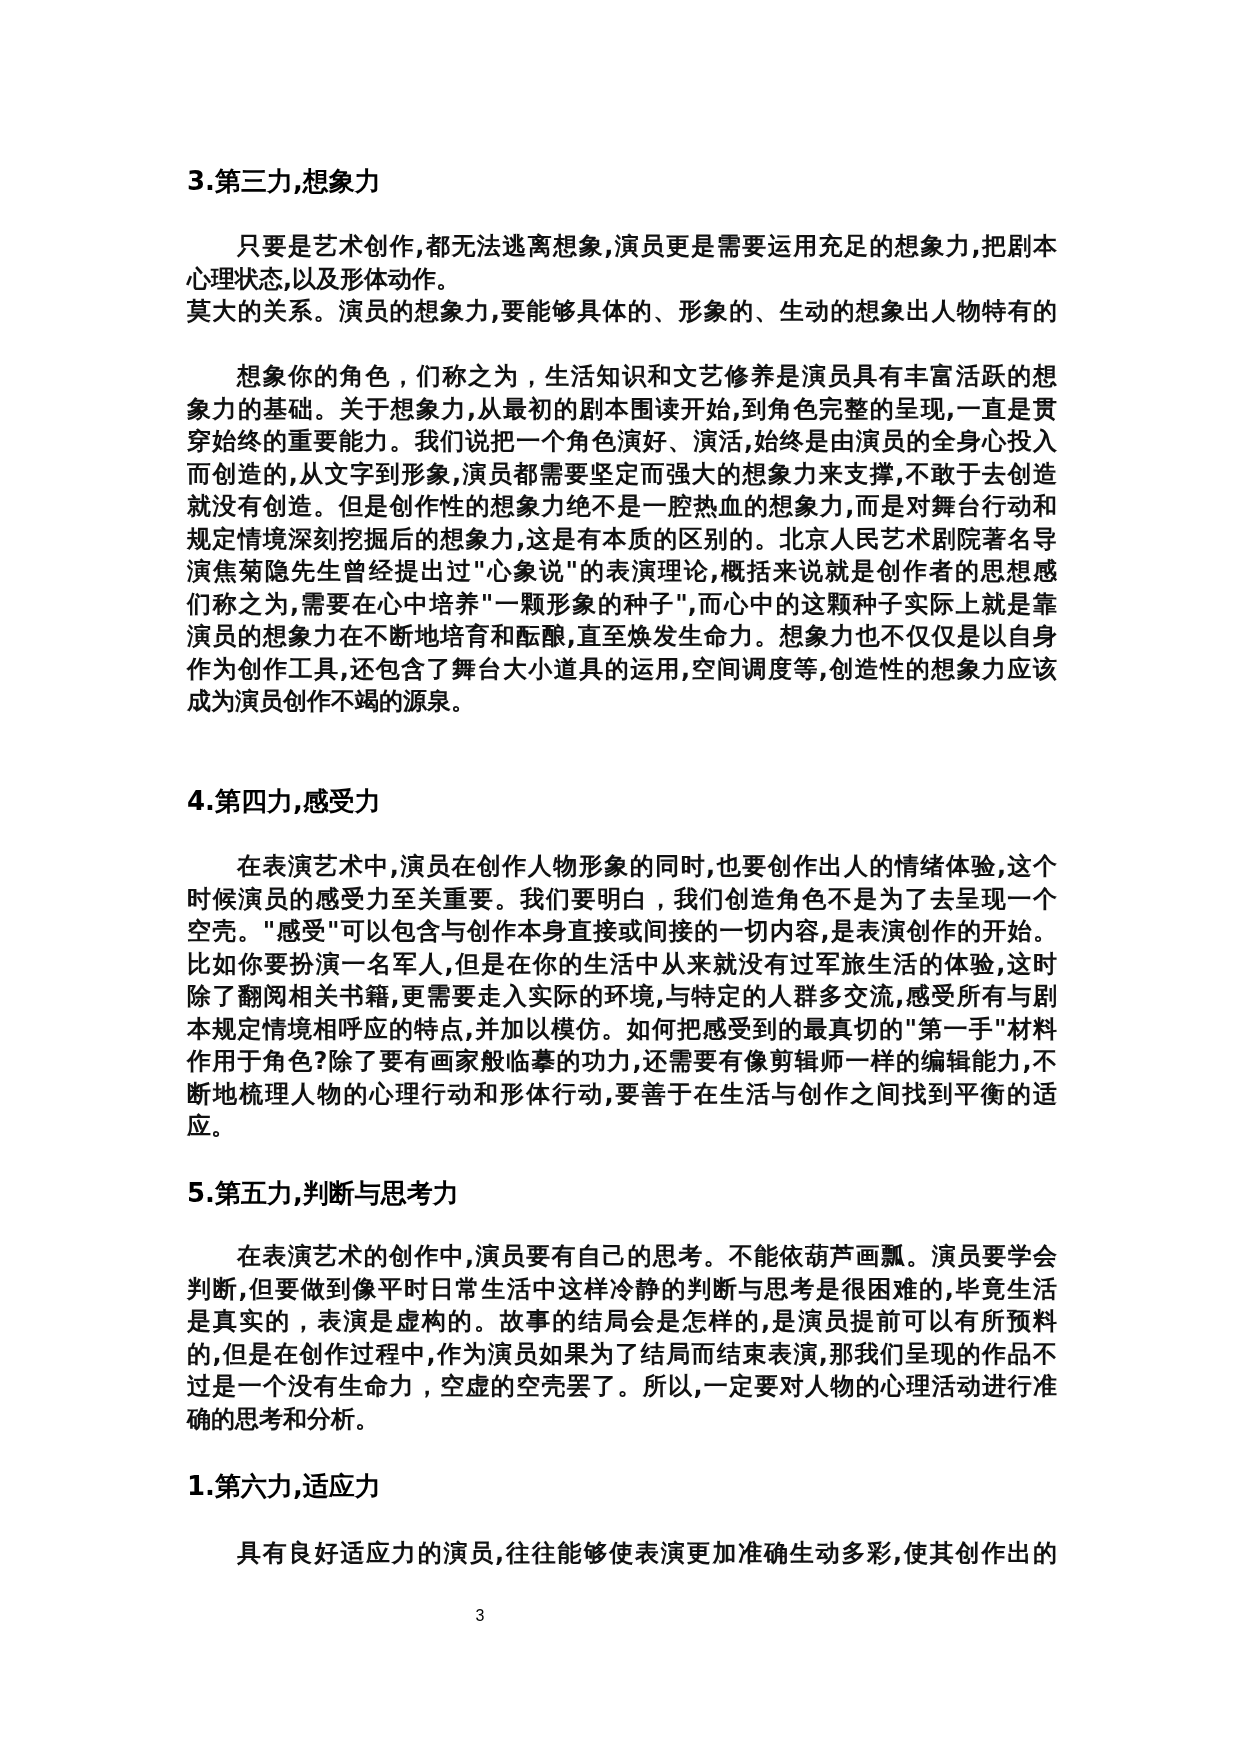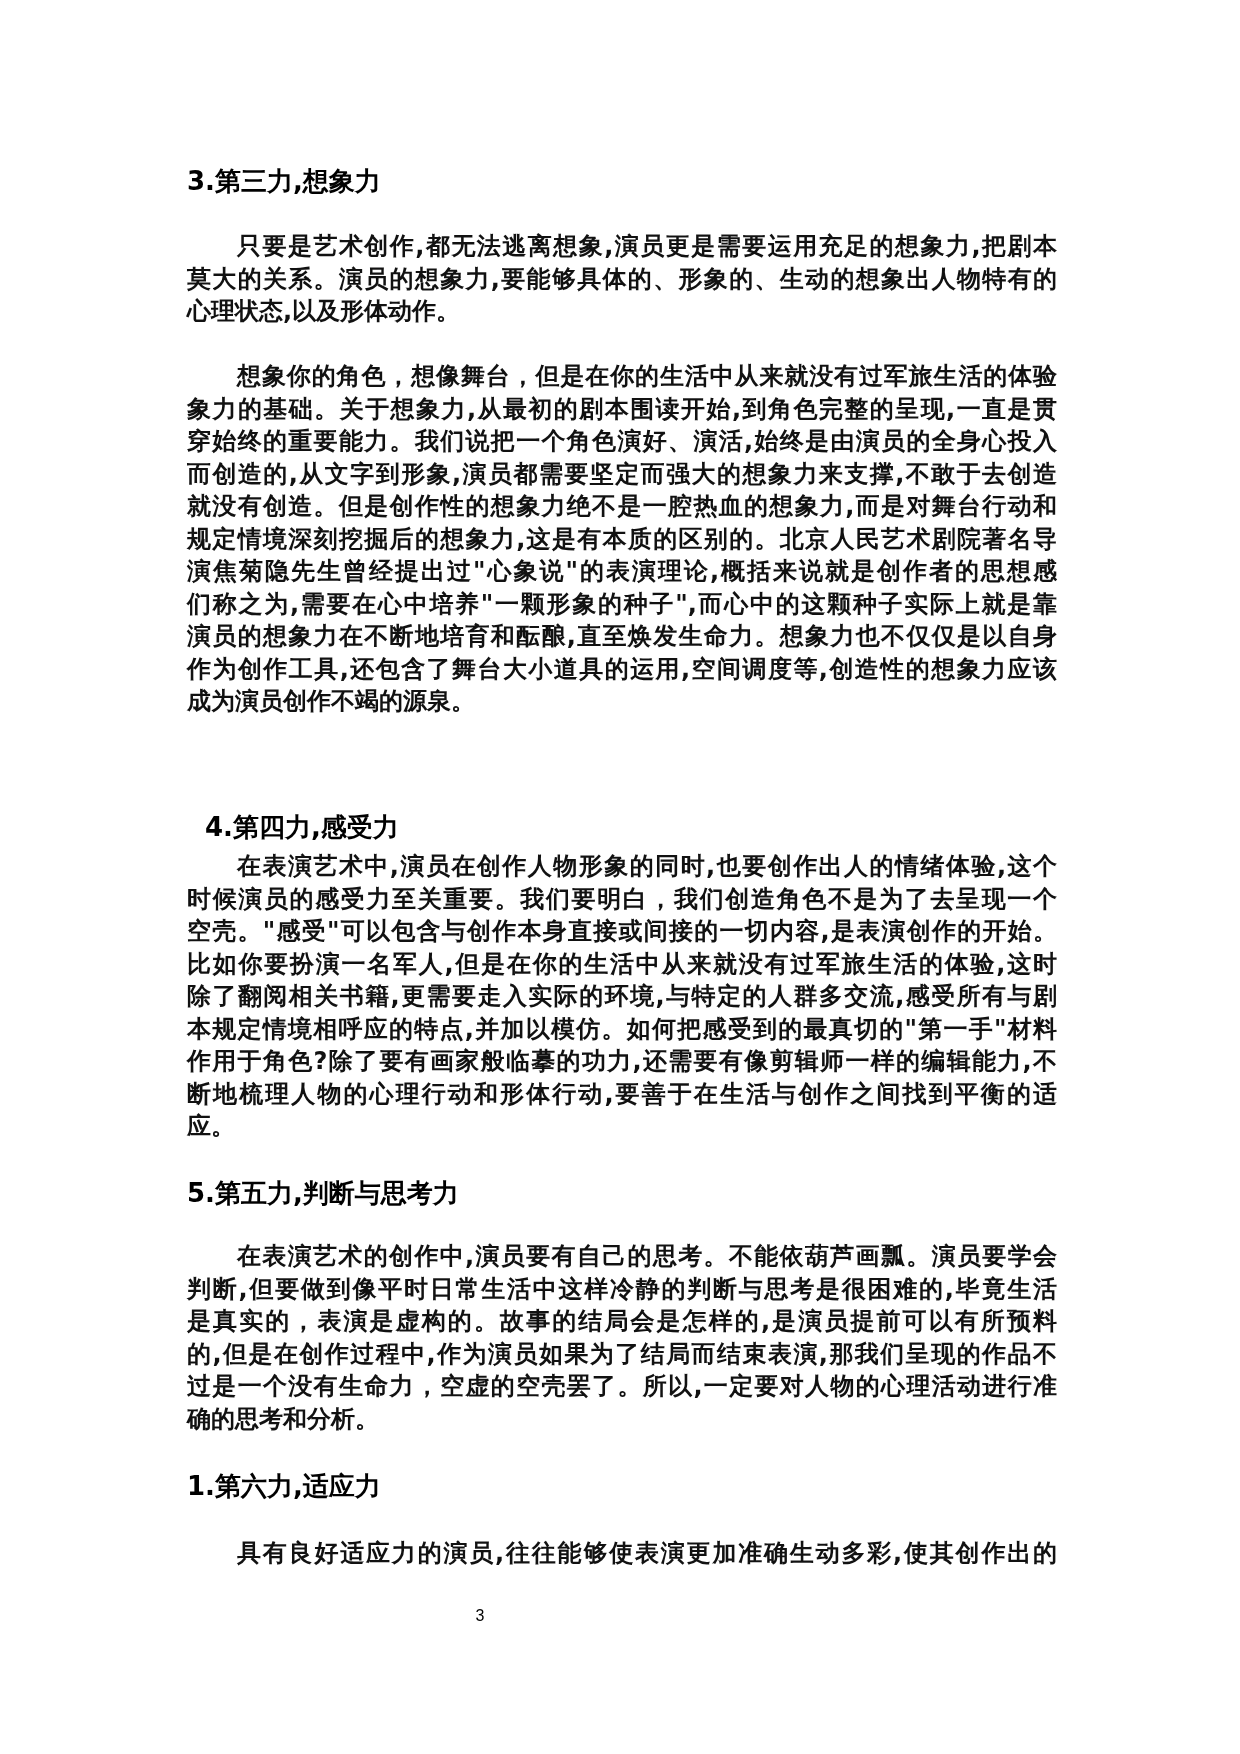--- a/index.html
+++ b/index.html
@@ -68,38 +68,38 @@
 </head>
 <body>
 
 <div class="page">
 
   <div class="content" style="top:163px;">
     <h2 class="heading">3.第三力,想象力</h2>
   </div>
   <div class="content" style="top:230px;">
     <span class="line indent">只要是艺术创作,都无法逃离想象,演员更是需要运用充足的想象力,把剧本</span>
+    <span class="line last">心理状态,以及形体动作。</span>
     <span class="line">莫大的关系。演员的想象力,要能够具体的、形象的、生动的想象出人物特有的</span>
-    <span class="line last">心理状态,以及形体动作。</span>
   </div>
   <div class="content" style="top:360px;">
-    <span class="line indent">想象你的角色，想像舞台，但是在你的生活中从来就没有过军旅生活的体验</span>
+    <span class="line indent">想象你的角色，们称之为，生活知识和文艺修养是演员具有丰富活跃的想</span>
     <span class="line">象力的基础。关于想象力,从最初的剧本围读开始,到角色完整的呈现,一直是贯</span>
     <span class="line">穿始终的重要能力。我们说把一个角色演好、演活,始终是由演员的全身心投入</span>
     <span class="line">而创造的,从文字到形象,演员都需要坚定而强大的想象力来支撑,不敢于去创造</span>
     <span class="line">就没有创造。但是创作性的想象力绝不是一腔热血的想象力,而是对舞台行动和</span>
     <span class="line">规定情境深刻挖掘后的想象力,这是有本质的区别的。北京人民艺术剧院著名导</span>
     <span class="line">演焦菊隐先生曾经提出过"心象说"的表演理论,概括来说就是创作者的思想感</span>
     <span class="line">们称之为,需要在心中培养"一颗形象的种子",而心中的这颗种子实际上就是靠</span>
     <span class="line">演员的想象力在不断地培育和酝酿,直至焕发生命力。想象力也不仅仅是以自身</span>
     <span class="line">作为创作工具,还包含了舞台大小道具的运用,空间调度等,创造性的想象力应该</span>
     <span class="line last">成为演员创作不竭的源泉。</span>
   </div>
 
-  <div class="content" style="top:809px;margin-left:18px;">
+  <div class="content" style="top:783px;">
     <h2 class="heading">4.第四力,感受力</h2>
   </div>
   <div class="content" style="top:850px;">
     <span class="line indent">在表演艺术中,演员在创作人物形象的同时,也要创作出人的情绪体验,这个</span>
     <span class="line">时候演员的感受力至关重要。我们要明白，我们创造角色不是为了去呈现一个</span>
     <span class="line">空壳。"感受"可以包含与创作本身直接或间接的一切内容,是表演创作的开始。</span>
     <span class="line">比如你要扮演一名军人,但是在你的生活中从来就没有过军旅生活的体验,这时</span>
     <span class="line">除了翻阅相关书籍,更需要走入实际的环境,与特定的人群多交流,感受所有与剧</span>
     <span class="line">本规定情境相呼应的特点,并加以模仿。如何把感受到的最真切的"第一手"材料</span>
     <span class="line">作用于角色?除了要有画家般临摹的功力,还需要有像剪辑师一样的编辑能力,不</span>

